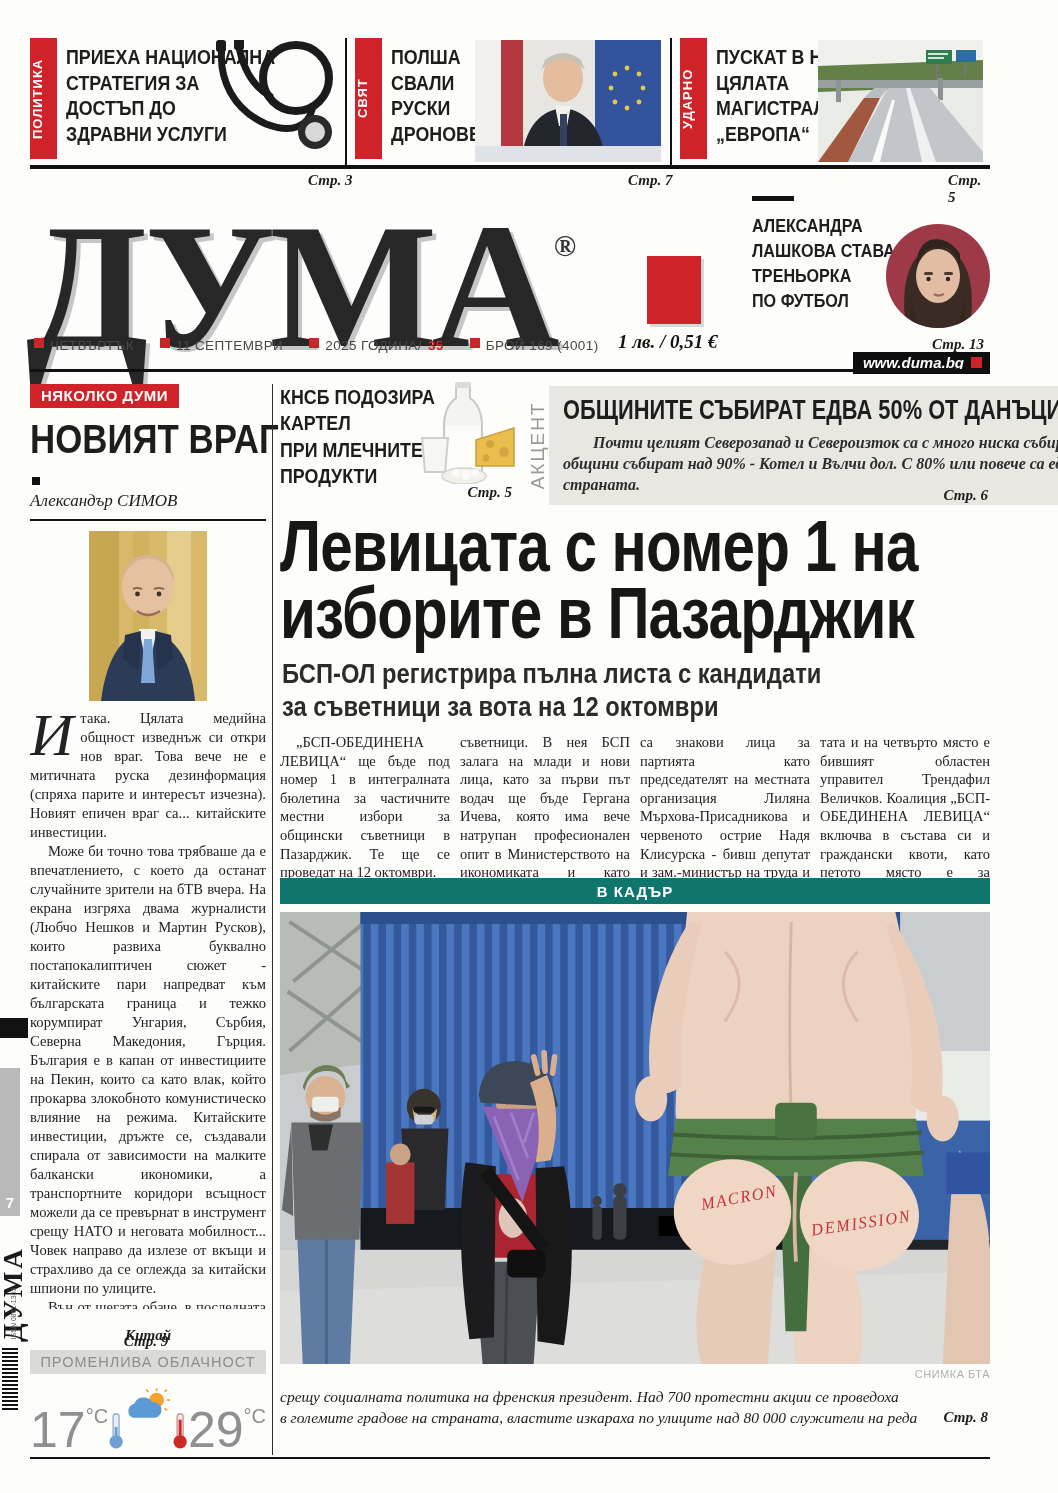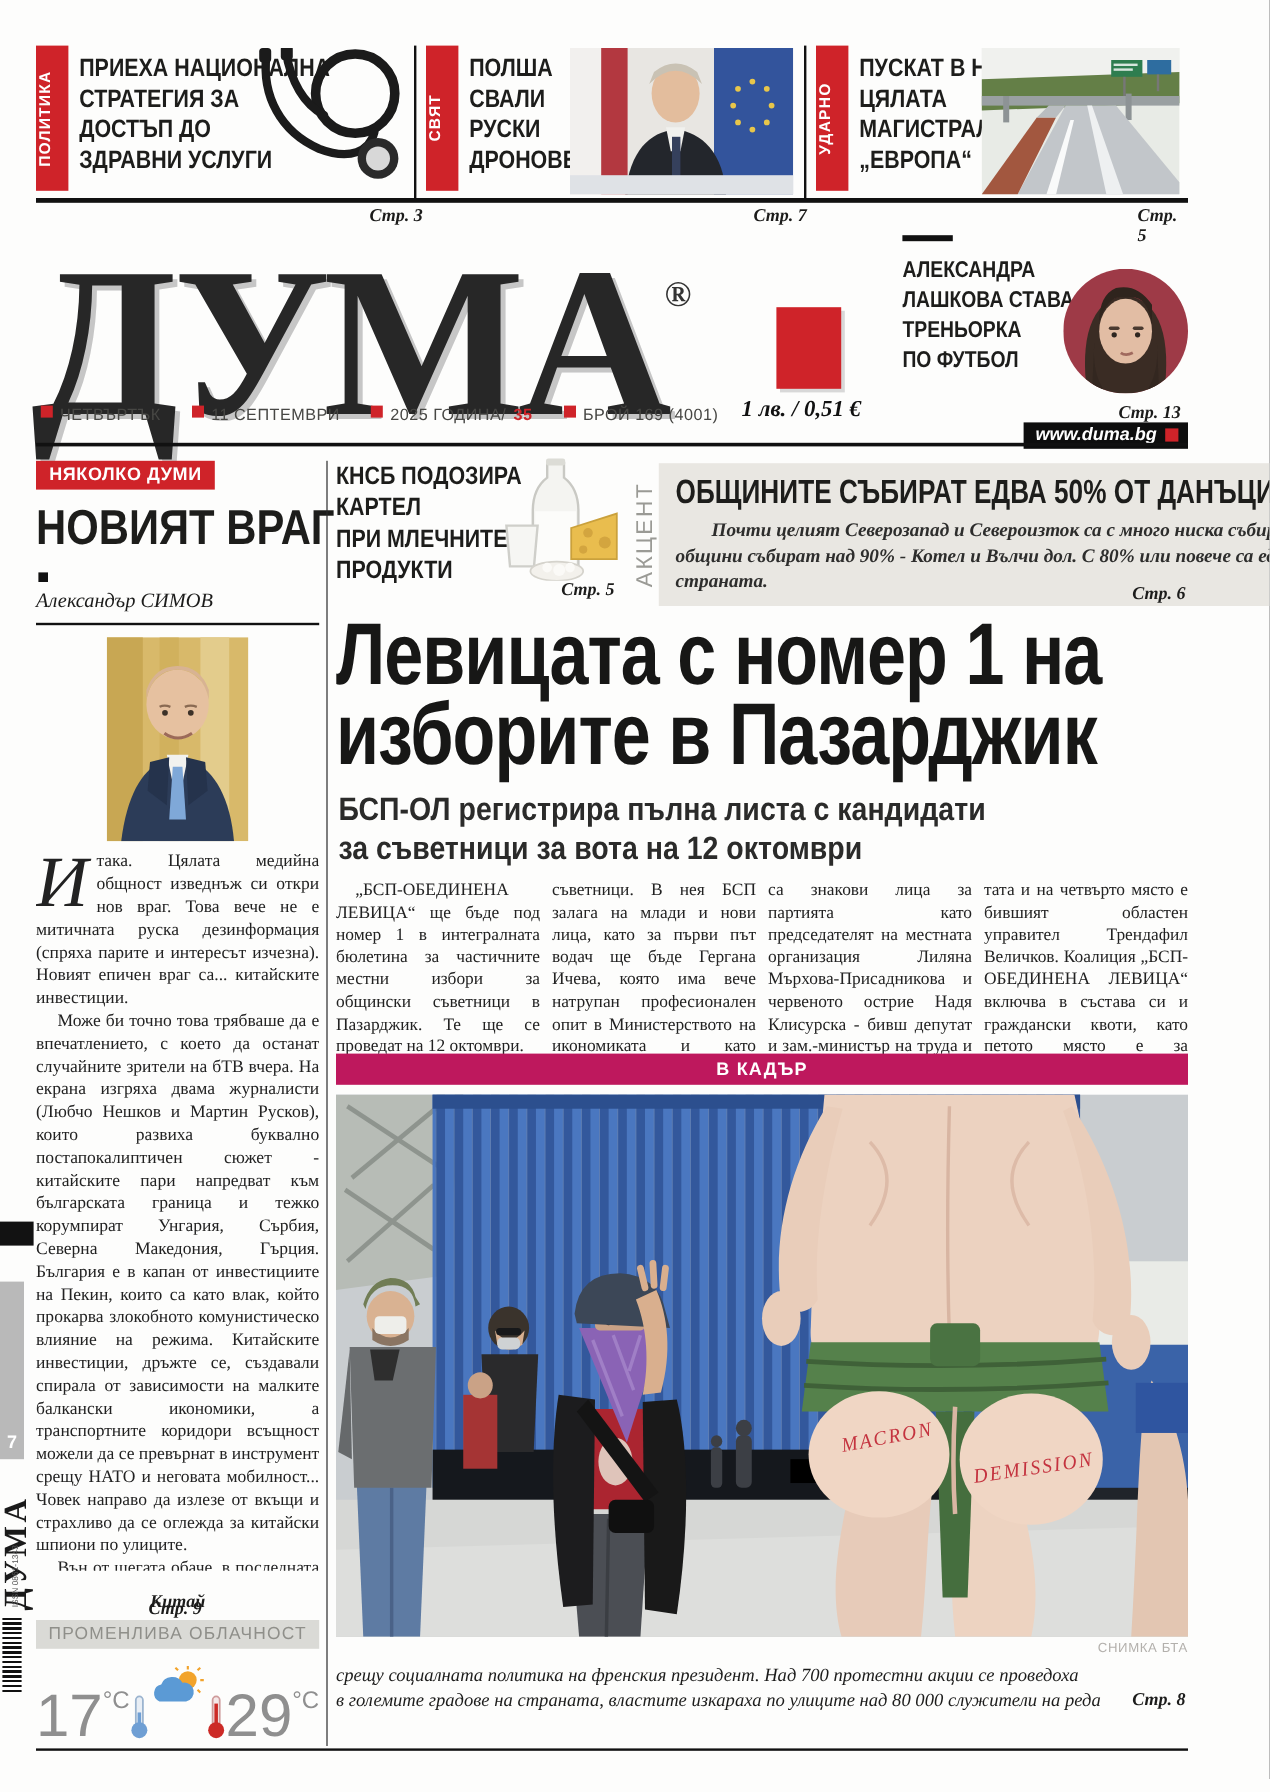--- a/index.html
+++ b/index.html
@@ -118,21 +118,21 @@
     font-weight:bold; font-size:73px; line-height:67px; color:#171716; letter-spacing:-1px; }
   .lead-head span { display:block; transform:scaleX(.8); transform-origin:0 50%; white-space:nowrap; }
   .lead-sub { position:absolute; left:2px; top:274px; font-family:"Liberation Sans",sans-serif;
     font-weight:bold; font-size:27px; line-height:33px; color:#2b2b2a; }
   .lead-sub span { display:block; transform:scaleX(.88); transform-origin:0 50%; white-space:nowrap; }
 
   .cols { position:absolute; left:0; top:349px; width:710px; height:160px; display:flex; gap:10px; overflow:hidden; }
   .col { width:170px; font-size:14.5px; line-height:18.6px; text-align:justify; color:#222; }
   .col p.ind { text-indent:16px; }
 
-  .vkadar { position:absolute; left:0; top:494px; width:710px; height:26px; background:#be185d;
+  .vkadar { position:absolute; left:0; top:494px; width:710px; height:26px; background:#0f766e;
     color:#fff; font-family:"Liberation Sans",sans-serif; font-weight:bold; font-size:15px;
     letter-spacing:1px; display:flex; align-items:center; justify-content:center; }
   .bigphoto { position:absolute; left:0; top:528px; width:710px; height:452px; }
   .credit { position:absolute; right:0; top:984px; font-family:"Liberation Sans",sans-serif;
     font-size:11px; color:#b3b0ac; letter-spacing:.5px; }
   .caption { position:absolute; left:0; top:1002px; width:710px; font-style:italic; font-size:15.5px;
     line-height:21px; color:#1c1c1b; }
   .cap-ref { position:absolute; right:2px; bottom:0; }
   .bottomrule { position:absolute; left:30px; top:1457px; width:960px; height:2px; background:#111; }
 </style>

